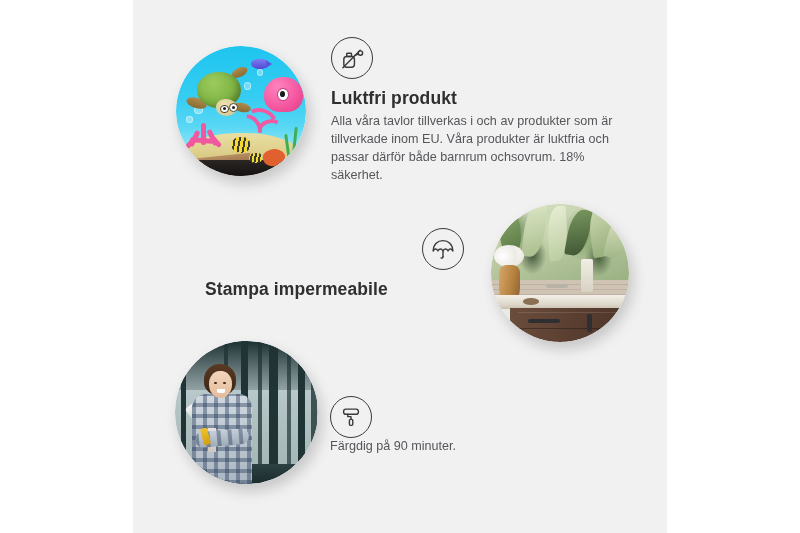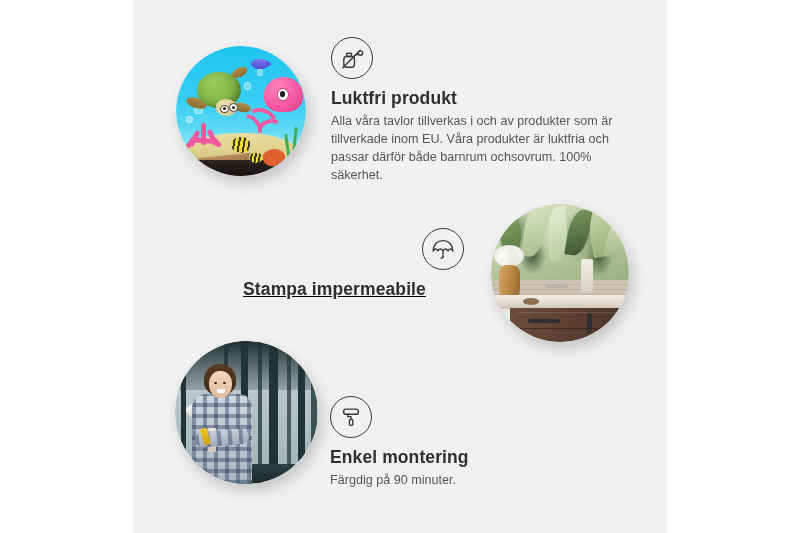--- a/index.html
+++ b/index.html
@@ -293,21 +293,21 @@
     color: #2f2f2f;
     margin: 9px 0 4px 0;
     letter-spacing: 0.1px;
   }
   .feat-desc {
     font-size: 12.6px;
     line-height: 1.42;
     color: #55565a;
   }
   .align-left  { text-align: left; }
-  .align-right { text-align: center; text-decoration: underline; }
+  .align-right { text-align: left; }
   .icon-left   { margin-left: 0; }
   .icon-right  { margin-left: auto; }
 
   #feature-1 { left: 331px; top: 37px; width: 296px; }
   #feature-2 { left: 205px; top: 228px; width: 259px; }
   #feature-3 { left: 330px; top: 396px; width: 220px; }
 
   #circle-1 { left: 176px; top: 46px;  width: 130px; height: 130px; }
   #circle-2 { left: 491px; top: 204px; width: 138px; height: 138px; }
   #circle-3 { left: 175px; top: 341px; width: 143px; height: 143px; }
@@ -423,21 +423,21 @@
       <div class="feat-icon icon-left">
         <svg width="27" height="27" viewBox="0 0 28 28" fill="none" stroke="#3a3a3a" stroke-width="1.5" stroke-linecap="round" stroke-linejoin="round">
           <rect x="5" y="12" width="11" height="11" rx="3"></rect>
           <rect x="8" y="8.5" width="5" height="3.5" rx="0.8"></rect>
           <path d="M16 11 L20 9.5"></path>
           <circle cx="22.2" cy="8.4" r="2.3"></circle>
           <path d="M4 23.5 L22 5.5"></path>
         </svg>
       </div>
       <div class="feat-title">Luktfri produkt</div>
-      <div class="feat-desc">Alla våra tavlor tillverkas i och av produkter som är tillverkade inom EU. Våra produkter är luktfria och passar därför både barnrum ochsovrum. 100% säkerhet.</div>
+      <div class="feat-desc">Alla våra tavlor tillverkas i och av produkter som är tillverkade inom EU. Våra produkter är luktfria och passar därför både barnrum ochsovrum. 18% säkerhet.</div>
     </div>
 
     <div class="feature align-right" id="feature-2" style="left:72px;">
       <div class="feat-icon icon-right">
         <svg width="26" height="26" viewBox="0 0 28 28" fill="none" stroke="#3a3a3a" stroke-width="1.5" stroke-linecap="round" stroke-linejoin="round">
           <path d="M3.5 16 C3.5 9 8.3 5 14 5 C19.7 5 24.5 9 24.5 16"></path>
           <path d="M3.5 16 C5 13.4 7 13.4 8.6 16 C10.2 13.4 12.3 13.4 14 16 C15.7 13.4 17.8 13.4 19.4 16 C21 13.4 23 13.4 24.5 16"></path>
           <path d="M14 16 L14 22.3"></path>
           <path d="M14 22.3 C14 23.6 12.9 24.2 11.9 23.6"></path>
         </svg>
@@ -446,18 +446,17 @@
     </div>
 
     <div class="feature align-left" id="feature-3" style="left:197px;">
       <div class="feat-icon icon-left">
         <svg width="26" height="26" viewBox="0 0 28 28" fill="none" stroke="#3a3a3a" stroke-width="1.5" stroke-linecap="round" stroke-linejoin="round">
           <rect x="6" y="5.5" width="16" height="5.6" rx="2.6"></rect>
           <path d="M10.5 11.1 L10.5 13.6 L14 13.6 L14 16.6"></path>
           <rect x="12.3" y="16.6" width="3.6" height="6.4" rx="1.1"></rect>
         </svg>
       </div>
-      <div class="feat-title">Enkel montering</div>
       <div class="feat-desc">Färgdig på 90 minuter.</div>
     </div>
 
   </div>
 </div>
 
 </body></html>

